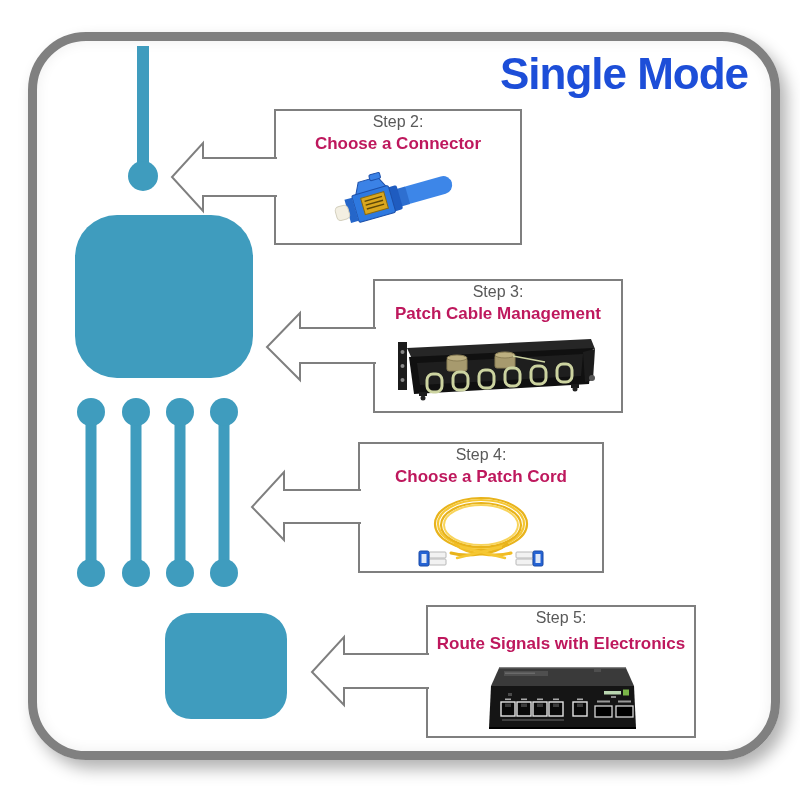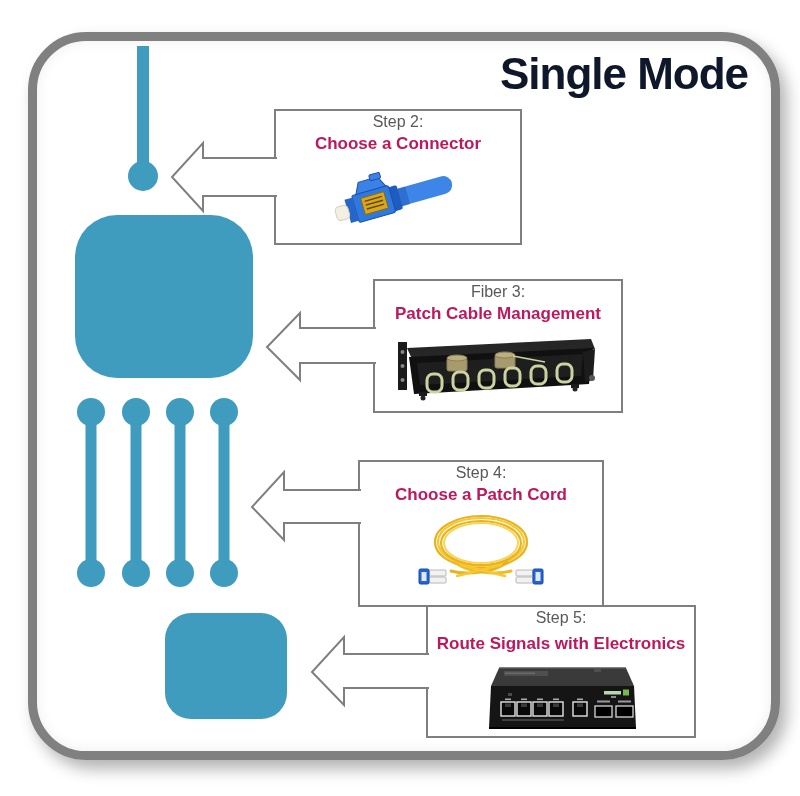--- a/index.html
+++ b/index.html
@@ -10,39 +10,39 @@
   
   .frame{
     position:absolute;left:28px;top:32px;width:752px;height:728px;
     border:9px solid #808080;border-radius:58px;box-sizing:border-box;
     box-shadow:7px 9px 16px rgba(0,0,0,0.30), inset 0 0 14px rgba(0,0,0,0.07);
     background:transparent;
   }
   
   .title{
     position:absolute;left:468px;top:48px;width:312px;text-align:center;
-    color:#0f172a;font-weight:bold;font-size:44px;line-height:1.18;
+    color:#1d4ed8;font-weight:bold;font-size:44px;line-height:1.18;
     letter-spacing:-1px;
   }
   
   .layer{position:absolute;left:0;top:0;width:800px;height:796px;pointer-events:none;}
   .layer-shapes{z-index:1;}
   .layer-arrows{z-index:3;}
   
   .step-box{
     position:absolute;background:#ffffff;border:2px solid #7F7F7F;
     box-sizing:border-box;z-index:2;
     display:flex;flex-direction:column;align-items:center;
   }
   .step-box .line1{font-size:16px;color:#595959;line-height:1.35;}
   .step-box .line2{font-size:17px;color:#be185d;font-weight:bold;line-height:1.35;}
   .step-box .product{margin-top:2px;}
   #box-step2{left:274px;top:109px;width:248px;height:136px;}
   #box-step3{left:373px;top:279px;width:250px;height:134px;}
-  #box-step4{left:358px;top:460px;width:246px;height:147px;}
+  #box-step4{left:358px;top:442px;width:246px;height:131px;}
   #box-step5{left:426px;top:605px;width:270px;height:133px;justify-content:space-between;}
 </style>
 </head>
 <body>
 
 <div id="canvas">
 
   <div class="frame"></div>
 
   <div class="title">
@@ -87,21 +87,21 @@
         <line x1="33" y1="34" x2="51" y2="34" stroke="#5c4708" stroke-width="1.4"></line>
         <line x1="33" y1="38" x2="51" y2="38" stroke="#5c4708" stroke-width="1.4"></line>
         <line x1="33" y1="42" x2="51" y2="42" stroke="#5c4708" stroke-width="1.4"></line>
         <rect x="14" y="27" width="8" height="24" fill="#2566c9"></rect>
         <rect x="2" y="32" width="13" height="14" rx="4" fill="#f3efe2" stroke="#d4d0bf" stroke-width="1"></rect>
       </g>
     </svg>
   </div>
 
   <div class="step-box" id="box-step3">
-    <div class="line1">Fiber 3:</div>
+    <div class="line1">Step 3:</div>
     <div class="line2">Patch Cable Management</div>
     <svg class="product" width="206" height="78" viewBox="0 0 206 78">
       <rect x="3" y="14" width="9" height="48" fill="#1b1b1b"></rect>
       <circle cx="7.5" cy="24" r="2" fill="#888"></circle>
       <circle cx="7.5" cy="38" r="2" fill="#888"></circle>
       <circle cx="7.5" cy="52" r="2" fill="#888"></circle>
       <polygon points="12,20 196,11 200,21 17,31" fill="#262626"></polygon>
       <polygon points="14,29 198,20 194,56 19,66" fill="#101010"></polygon>
       <polygon points="22,35 188,26 186,48 25,57" fill="#1e1e1e"></polygon>
       <g fill="#a79a6e" stroke="#8c8057" stroke-width="1">

